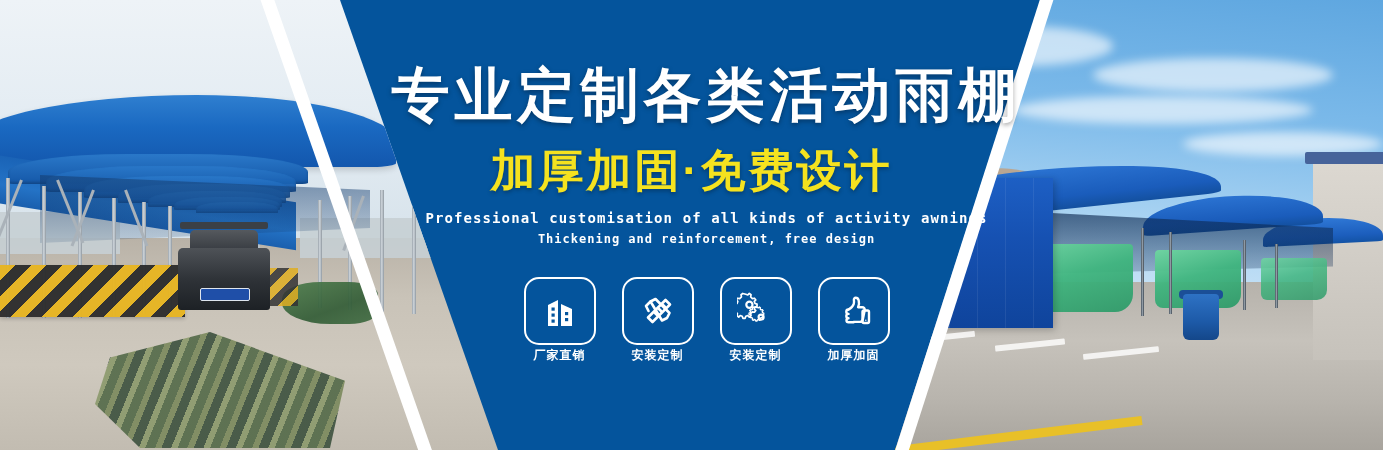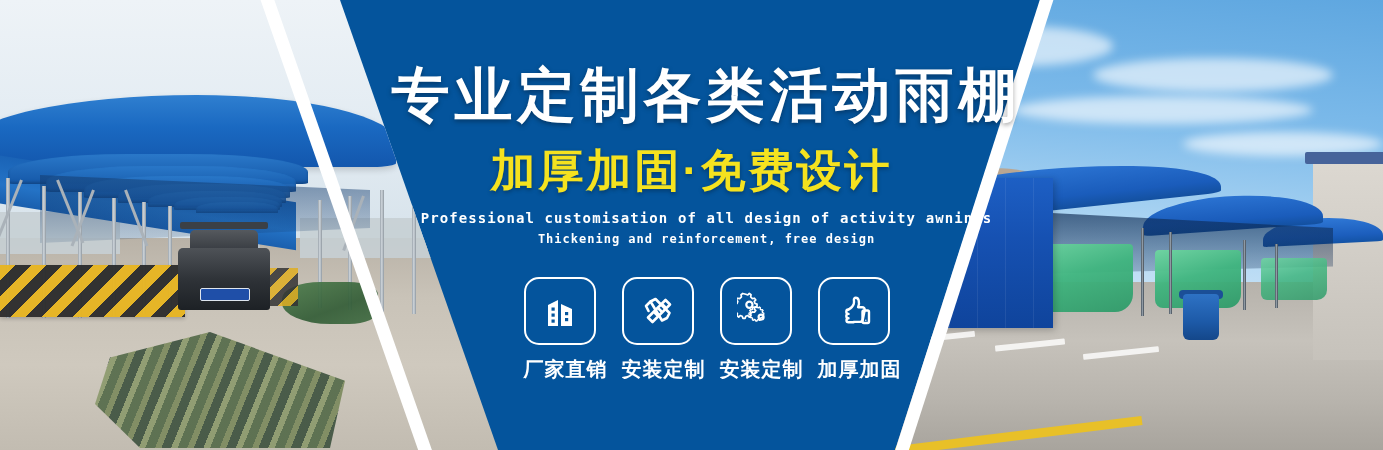--- a/index.html
+++ b/index.html
@@ -305,23 +305,23 @@
   .icon-box {
     width: 72px; height: 68px;
     border: 2.5px solid #ffffff;
     border-radius: 15px;
     display: flex;
     align-items: center;
     justify-content: center;
   }
   .icon-box svg { display: block; }
   .feature-label {
-    margin-top: 11px;
+    margin-top: 2px;
     color: #ffffff;
-    font-size: 20px;
+    font-size: 12px;
     font-weight: 700;
     letter-spacing: 1px;
     white-space: nowrap;
   }
 </style>
 </head>
 <body>
 
 <div id="banner">
 
@@ -419,21 +419,21 @@
 
   <div class="sep sep-left"></div>
   <div class="sep sep-right"></div>
 
   <div class="center">
 
     <div class="headline">专业定制各类活动雨棚</div>
 
     <div class="subhead">加厚加固·免费设计</div>
 
-    <div class="eng1">Professional customisation of all design of activity awnings</div>
+    <div class="eng1">Professional customisation of all kinds of activity awnings</div>
 
     <div class="eng2">Thickening and reinforcement, free design</div>
 
     <div class="features">
 
       <div class="feature">
         <div class="icon-box">
           <span>
             <svg width="38" height="38" viewBox="0 0 38 38" aria-hidden="true">
               <path d="M7 34 V13 L17 8 V34 Z" fill="#ffffff"></path>

